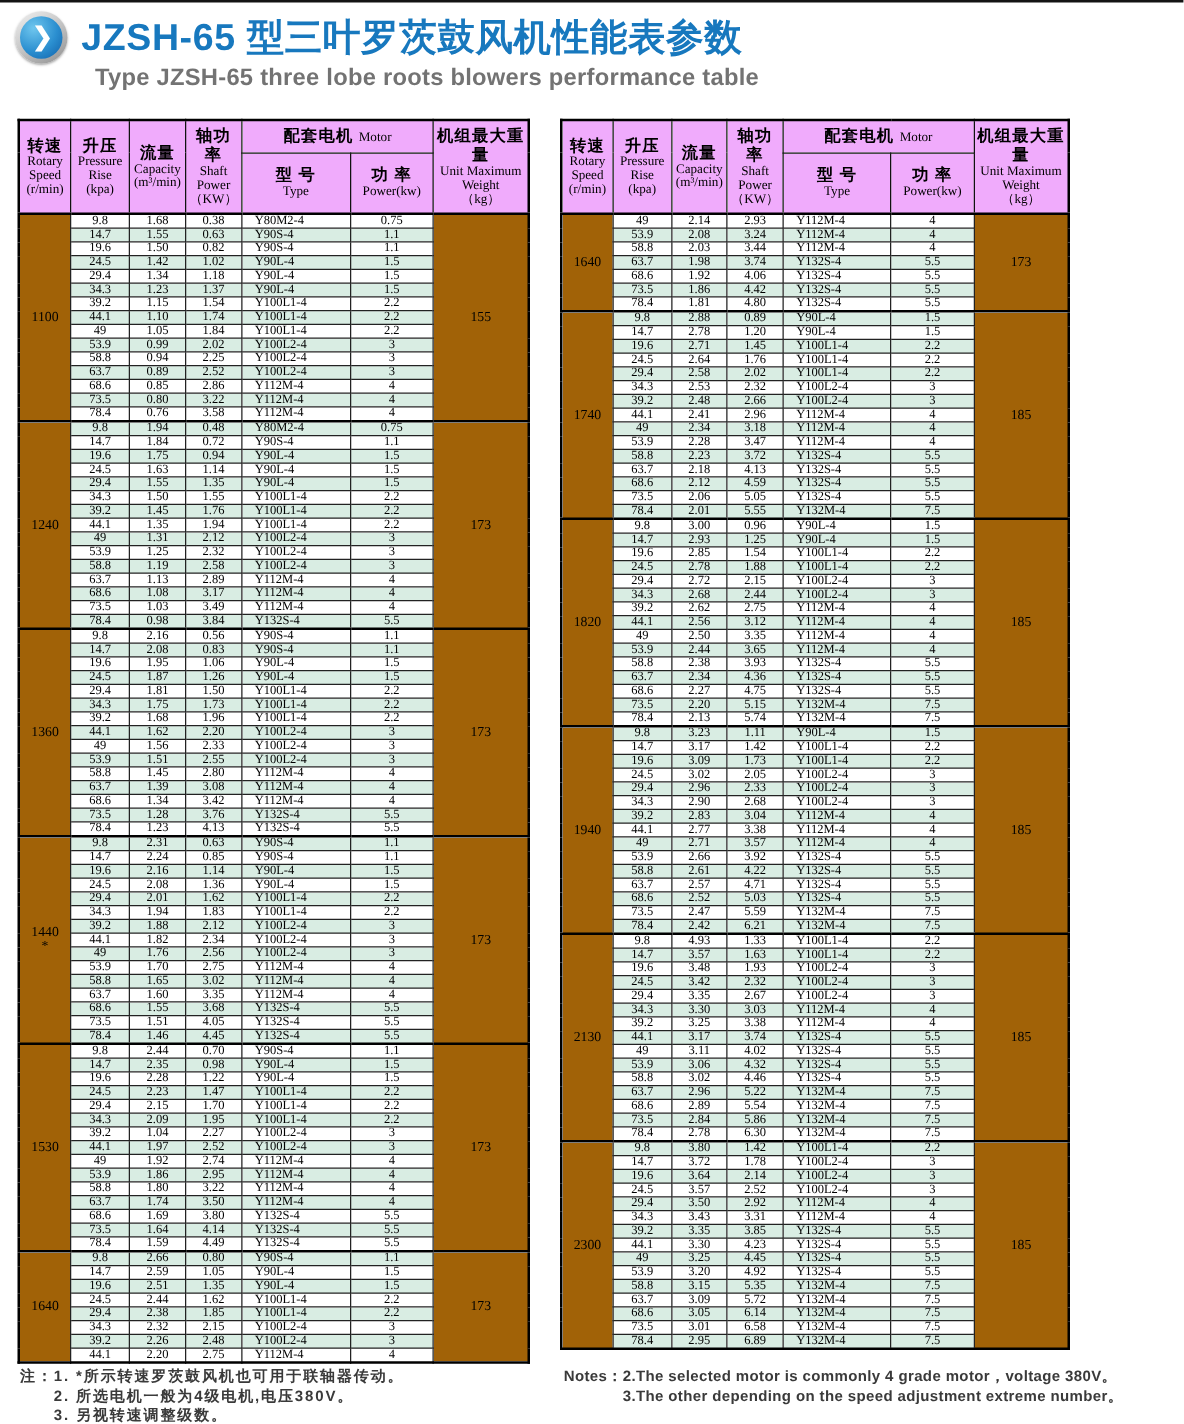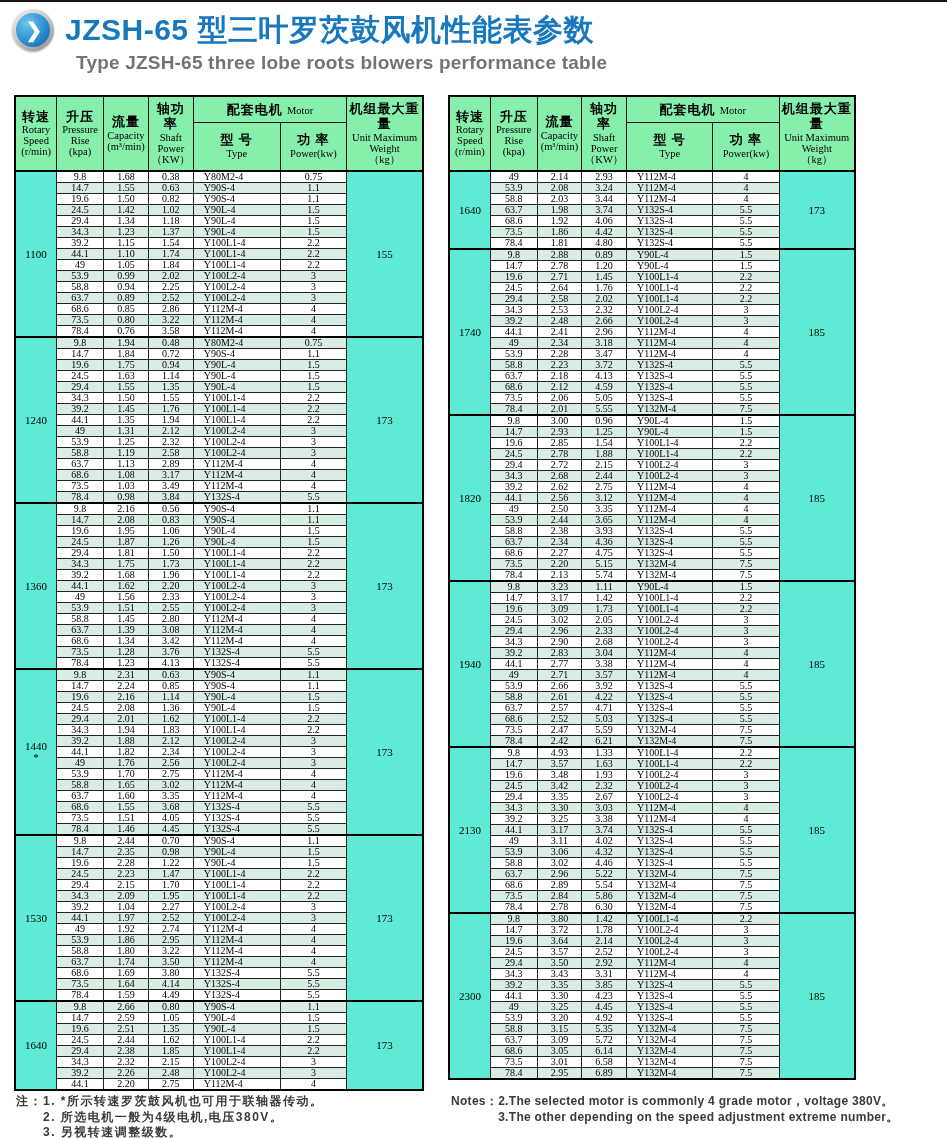--- a/index.html
+++ b/index.html
@@ -35,36 +35,36 @@
     letter-spacing:0.2px; white-space:nowrap;
   }
 
   
   .tbl-wrap { position:absolute; top:95px; }
   #table-left  { left:14px;  width:410px; }
   #table-right { left:448px; width:408px; }
 
   table.perf { width:100%; border-collapse:collapse; table-layout:fixed; border:2px solid #000; }
   table.perf th {
-    border:1px solid #111; background:#86efac; padding:0 1px;
+    border:1px solid #111; background:#f0abfc; padding:0 1px;
     font-weight:normal; vertical-align:middle; text-align:center; overflow:hidden;
   }
   table.perf thead tr.h1 { height:26px; }
   table.perf thead tr.h2 { height:49px; }
   .hcn { font-size:13px; font-weight:bold; line-height:1.15; letter-spacing:1px; }
   .hen { font-size:10.5px; line-height:1.05; }
   table.perf td {
     border:1px solid #222; padding:0 1px; height:10.1px; line-height:1;
     font-size:10px; text-align:center; vertical-align:middle; overflow:hidden;
     color:#000; background:#ffffff;
   }
   table.perf td.tint { background:#d9ede3; }
   table.perf td.type { text-align:left; padding-left:10px; }
   table.perf tr.gstart td { border-top:2px solid #000; }
-  table.perf td.span-cell { background:#5eead4; font-size:11px;margin-left:29px; }
+  table.perf td.span-cell { background:#a16207; font-size:11px;margin-left:29px; }
   .speed-mark { display:block; font-size:11px; line-height:1; }
 
   
   .notes {
     position:absolute; top:1094px; color:#3a3a3a;
     font-family:"Liberation Sans", sans-serif; font-weight:bold; font-size:12px;
     display:flex; line-height:15.5px;
   }
   #notes-cn { left:16px;  letter-spacing:1.5px; }
   #notes-en { left:451px; letter-spacing:0.3px; }

